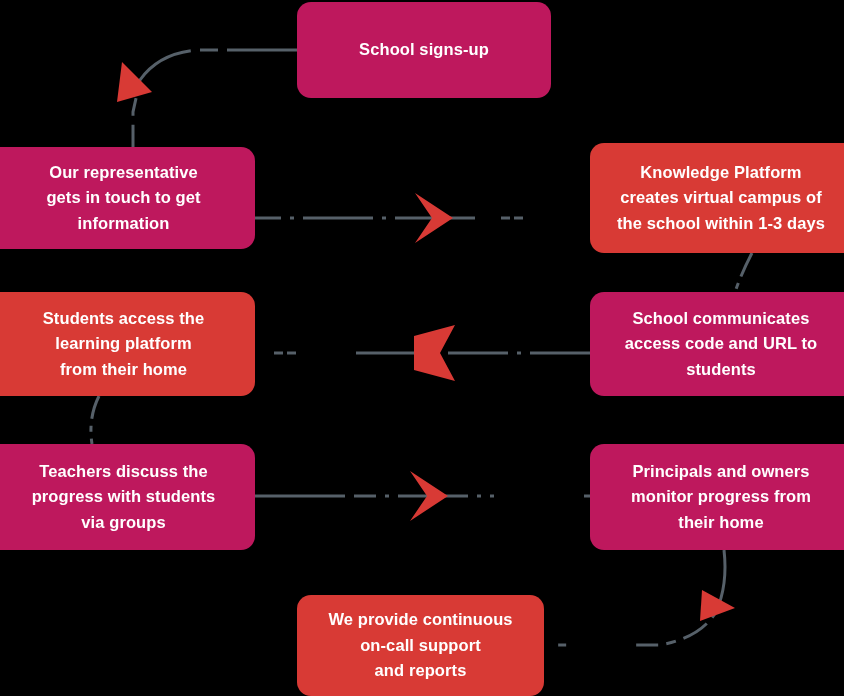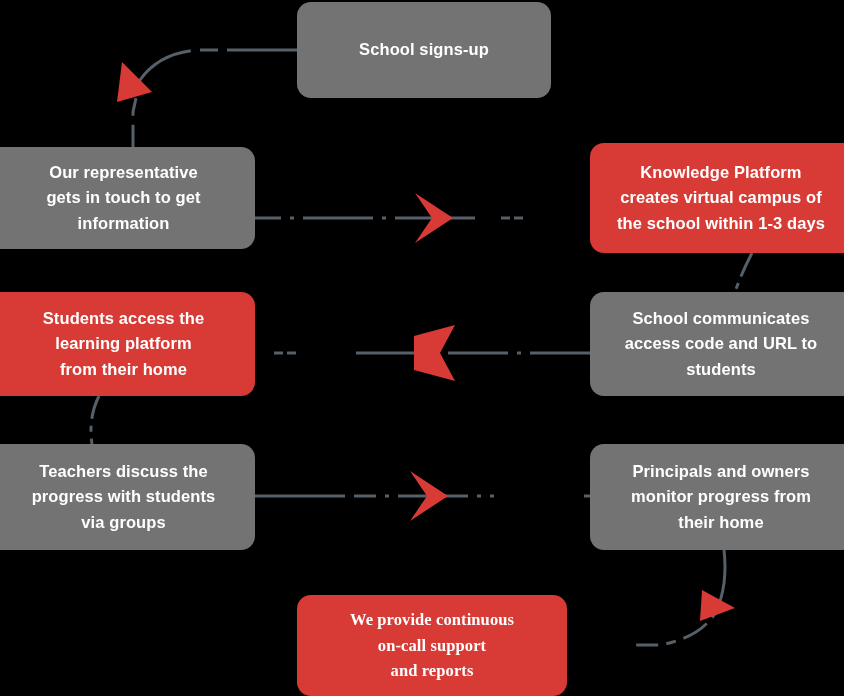--- a/index.html
+++ b/index.html
@@ -32,33 +32,33 @@
     text-align: center;
     color: #ffffff;
     font-weight: bold;
     font-size: 16.5px;
     line-height: 1.55;
     letter-spacing: 0.1px;
     padding: 0 14px;
     box-sizing: border-box;
     z-index: 3;
   }
-  .node.gray  { background: #737373; }
+  .node.gray  { background: #be185d; }
   .node.red   { background: #d83a35; }
   .node-label { display: block; width: 100%; }
 
   
   #node-signup      { left: 297px; top: 2px;   width: 254px; height: 96px;  }
   #node-rep         { left: -8px;  top: 147px; width: 263px; height: 102px; border-radius: 0 14px 14px 0; }
   #node-kp          { left: 590px; top: 143px; width: 262px; height: 110px; border-radius: 14px 0 0 14px; }
   #node-students    { left: -8px;  top: 292px; width: 263px; height: 104px; border-radius: 0 14px 14px 0; }
   #node-comm        { left: 590px; top: 292px; width: 262px; height: 104px; border-radius: 14px 0 0 14px; }
   #node-teachers    { left: -8px;  top: 444px; width: 263px; height: 106px; border-radius: 0 14px 14px 0; }
   #node-principals  { left: 590px; top: 444px; width: 262px; height: 106px; border-radius: 14px 0 0 14px; }
-  #node-support     { left: 297px; top: 595px; width: 270px; height: 101px; font-family: Liberation Serif, serif; }
+  #node-support     { left: 297px; top: 595px; width: 247px; height: 101px; }
 </style>
 </head>
 <body>
 
 <div id="stage">
 
   <svg id="wires" viewBox="0 0 844 696">
 
     <path d="M 297 50 L 200 50 Q 160 52 140 80 L 133 112 L 133 150" fill="none" stroke="#566069" stroke-width="3" stroke-dasharray="70 9 18 9"></path>
     <polygon points="122,62 152,92 117,102" fill="#d83a35"></polygon>

